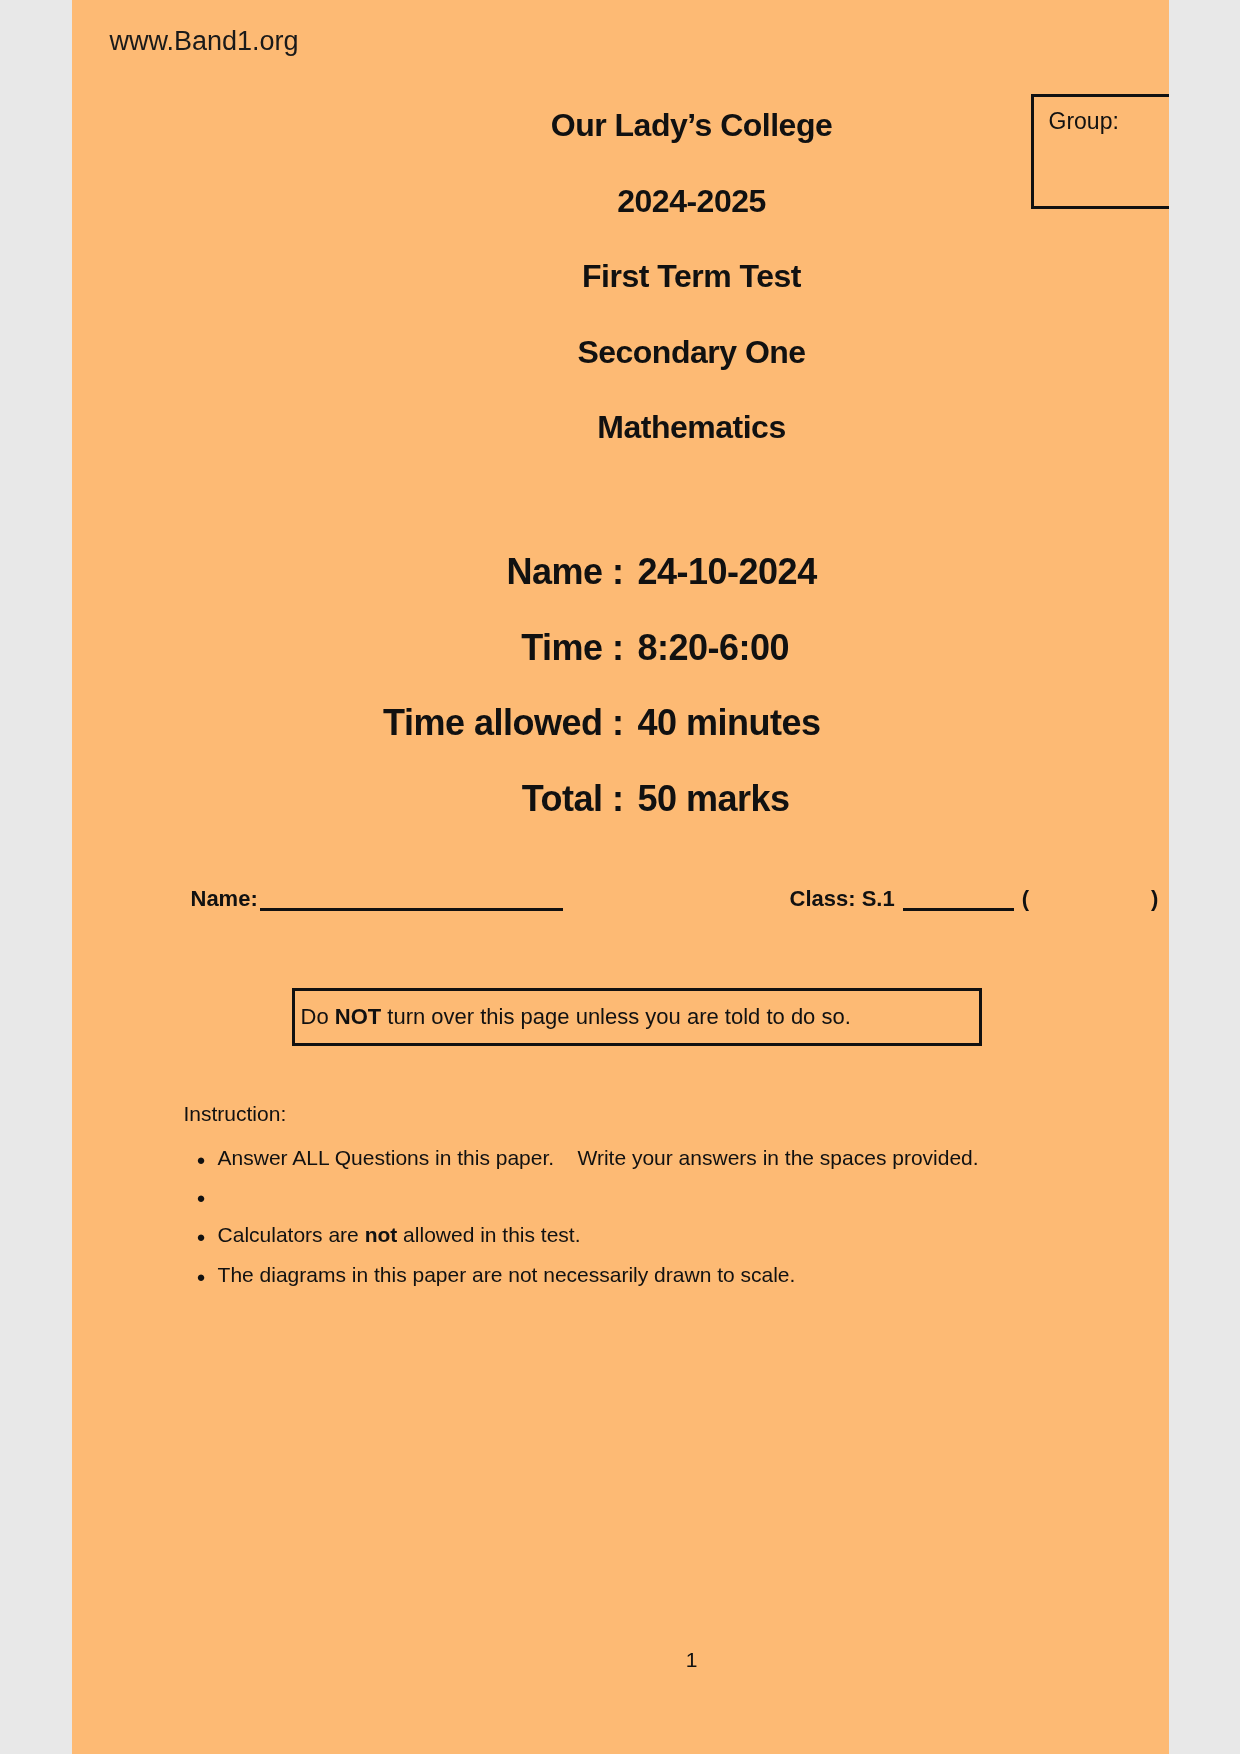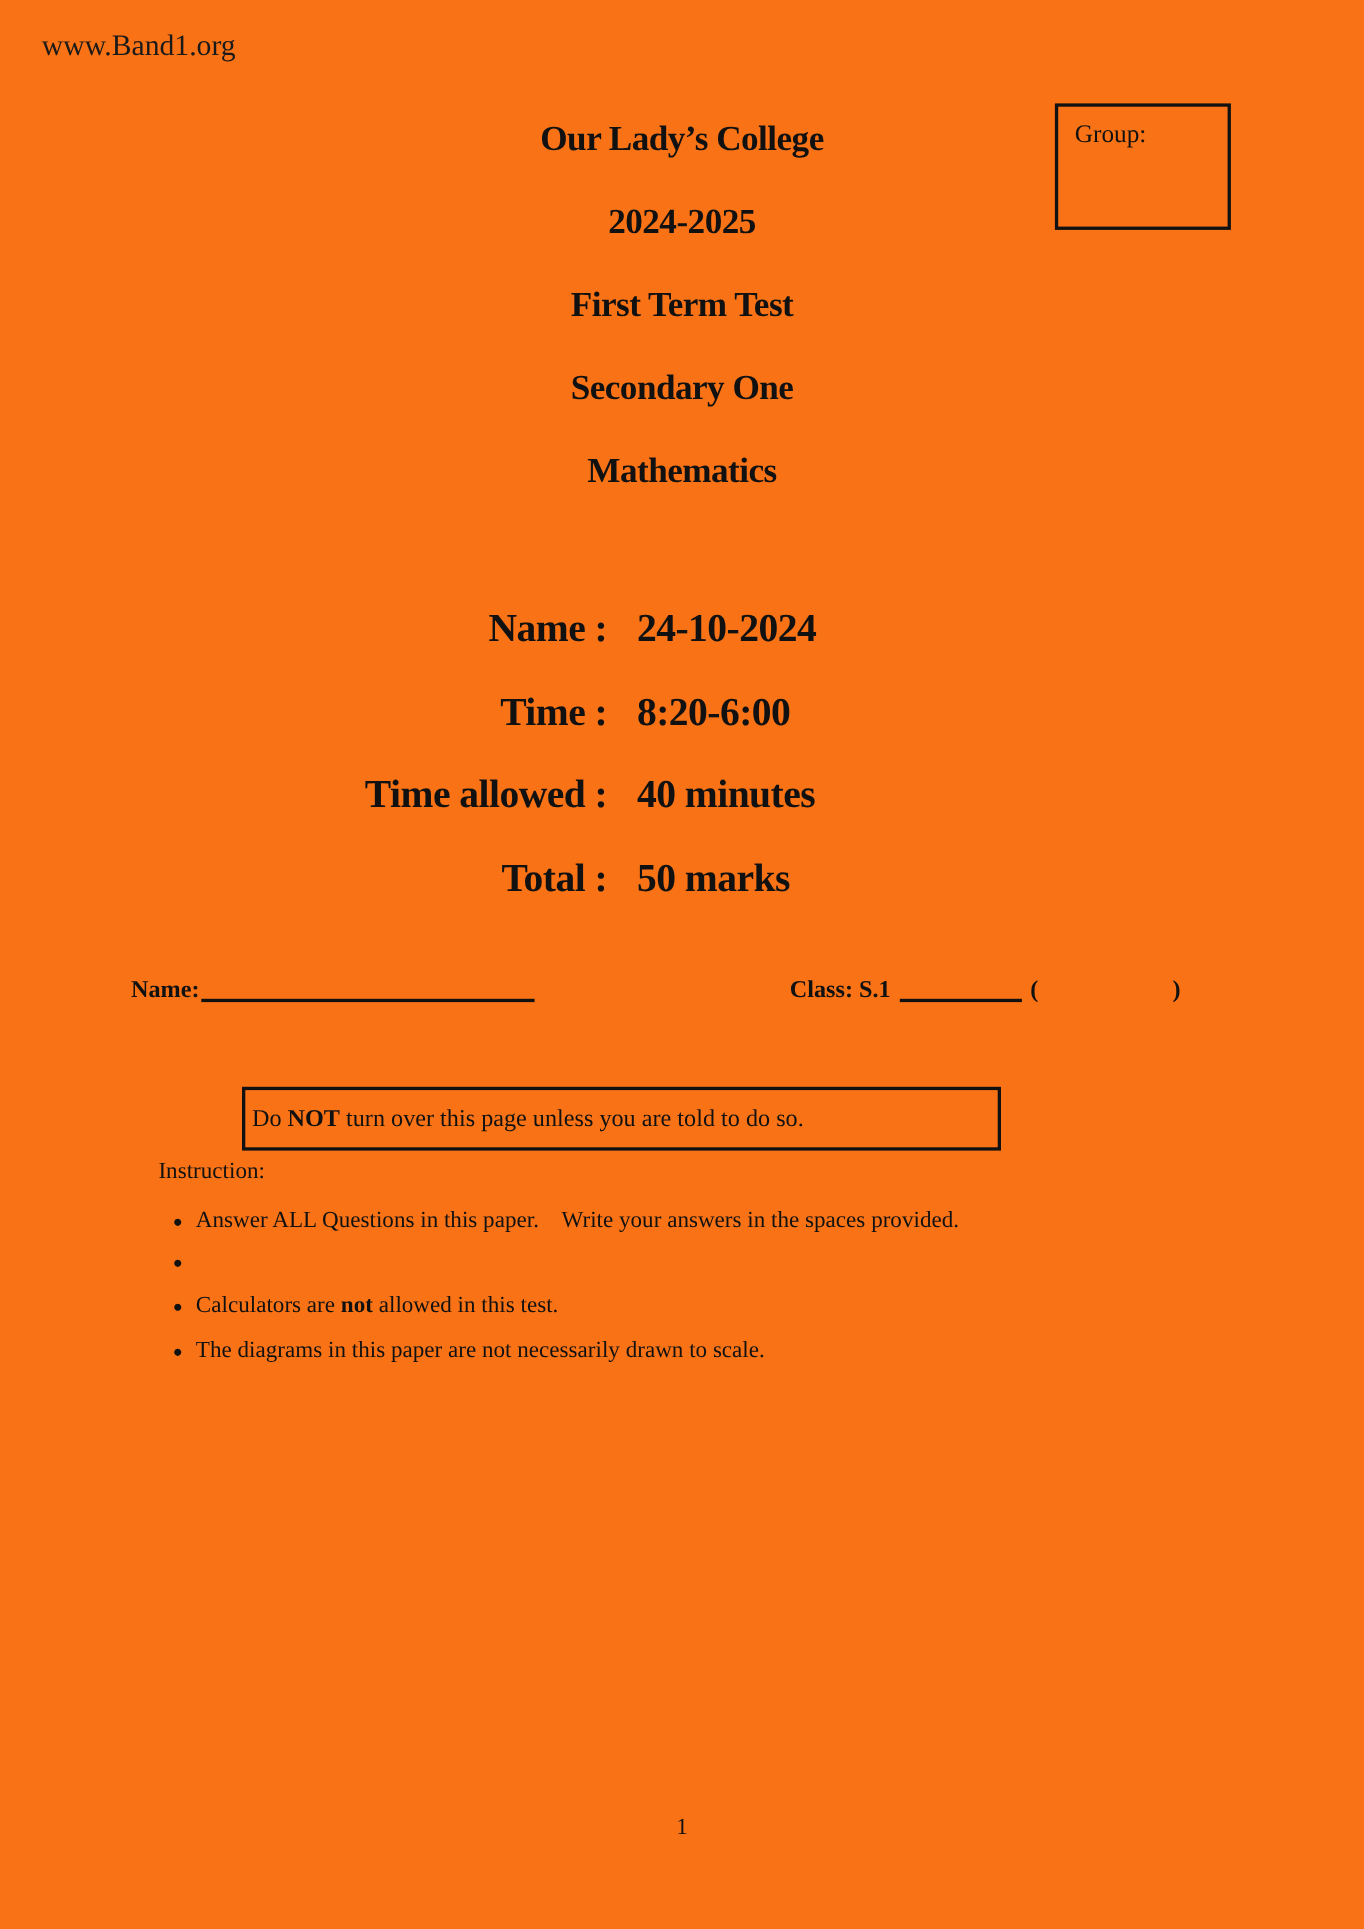--- a/index.html
+++ b/index.html
@@ -1,24 +1,24 @@
 <!DOCTYPE html>
 <html><head>
 <meta charset="utf-8">
 <style>
   * { margin: 0; padding: 0; box-sizing: border-box; }
   html, body { background: #e8e8e8; }
   .page {
     position: relative;
-    width: 1240px;
+    width: 1097px;
     height: 1754px;
     margin: 0 auto;
-    background: #f97316;
+    background: #fdba74;
     color: #111111;
-    font-family: Liberation Serif, serif;
+    font-family: Liberation Sans, sans-serif;
     overflow: hidden;
   }
   .site-url {
     position: absolute;
     left: 38px;
     top: 26px;
     font-size: 27px;
     color: #1a1a1a;
   }
   .group-box {
@@ -48,21 +48,21 @@
     top: 534px;
     left: 0;
     width: 1240px;
     font-weight: 700;
     font-size: 36px;
     line-height: 75.5px;
     letter-spacing: -0.5px;
   }
   .drow { display: flex; }
   .dl { flex: 0 0 552px; text-align: right; white-space: pre; }
-  .dv { margin-left: 27px; white-space: pre; }
+  .dv { margin-left: 14px; white-space: pre; }
   .id-row {
     position: absolute;
     top: 884px;
     left: 0;
     width: 1240px;
     height: 44px;
     font-size: 22px;
     font-weight: 700;
     line-height: 30px;
   }
@@ -87,24 +87,23 @@
     border: 3px solid #111111;
     display: flex;
     align-items: center;
     padding-left: 6px;
     font-size: 22px;
   }
   .notice-box span, .notice-box b { white-space: pre-wrap; }
   .instructions {
     position: absolute;
     left: 112px;
-    top: 1051px;
+    top: 1100px;
     width: 1010px;
     font-size: 21px;
-    margin-left: 32px;
   }
   .instr-heading { line-height: 27px; }
   .instr-list { margin-top: 12px; list-style: none; }
   .instr-item {
     display: flex;
     align-items: baseline;
     line-height: 37.6px;
   }
   .instr-item .bullet {
     flex: 0 0 auto;

